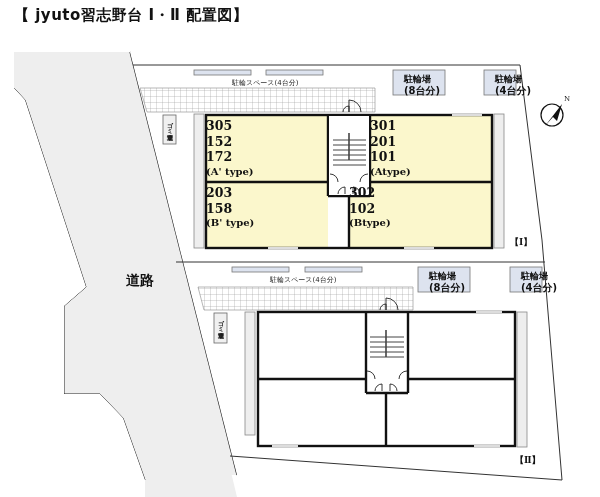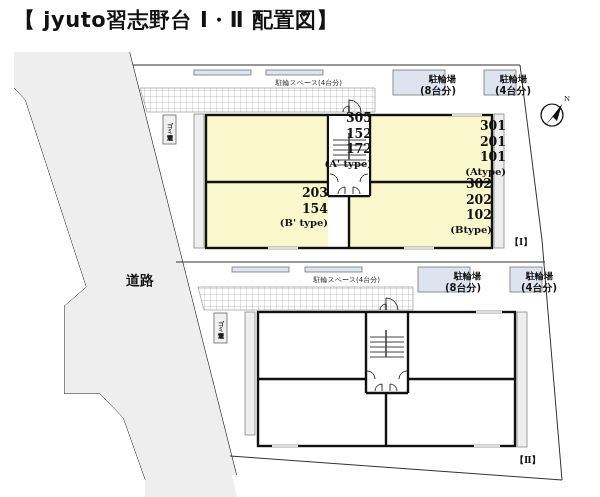--- a/index.html
+++ b/index.html
@@ -1,19 +1,19 @@
 <!DOCTYPE html>
 <html><head>
 <meta charset="utf-8">
 <style>
   html, body { margin: 0; padding: 0; background: #ffffff; }
   body { width: 600px; height: 497px; position: relative; overflow: hidden; font-family: "DejaVu Sans", sans-serif; }
-  .title { position: absolute; left: 14px; top: 6px; font-size: 21px; font-weight: bold; color: #111; letter-spacing: 0.5px; white-space: nowrap; font-family: "DejaVu Sans", sans-serif; }
+  .title { position: absolute; left: 14px; top: 6px; font-size: 15px; font-weight: bold; color: #111; letter-spacing: 0.5px; white-space: nowrap; font-family: "DejaVu Sans", sans-serif; }
   svg.plan { position: absolute; left: 0; top: 0; }
-  .lbl { position: absolute; text-align: right; color: #111; white-space: nowrap; }
+  .lbl { position: absolute; text-align: left; color: #111; white-space: nowrap; }
   .unit { font-family: "DejaVu Serif", "Liberation Serif", serif; font-weight: bold; font-size: 12.5px; line-height: 15.5px; }
   .unit .typ { font-size: 10px; line-height: 14px; }
   .small { font-size: 7px; color: #222; }
   .park { font-size: 9px; font-weight: bold; line-height: 11px; padding-left: 11px; }
   .park .cnt { font-size: 10px; font-weight: bold; }
   .road { font-size: 14px; font-weight: bold; }
   .bldg-id { font-size: 9px; font-weight: bold; font-family: "DejaVu Serif", serif; }
   .trash { font-size: 6px; writing-mode: vertical-rl; font-weight: bold; }
 </style>
 </head>
@@ -151,40 +151,39 @@
 <div class="lbl park" style="left:393px;top:74px;width:52px;">
   <div>駐輪場</div>
   <div class="cnt">(8台分)</div>
 </div>
 <div class="lbl park" style="left:484px;top:74px;width:32px;">
   <div>駐輪場</div>
   <div class="cnt">(4台分)</div>
 </div>
 <div class="lbl trash" style="left:165px;top:117px;">ゴミ置場</div>
 
-<div class="lbl unit" style="left:206px;top:110px;width:133px;padding-left:33px;">
+<div class="lbl unit" style="left:206px;top:118px;width:133px;">
   <div>305</div>
   <div>152</div>
   <div>172</div>
   <div class="typ">(A' type)</div>
 </div>
 <div class="lbl unit" style="left:370px;top:118px;width:136px;">
   <div>301</div>
   <div>201</div>
   <div>101</div>
   <div class="typ">(Atype)</div>
 </div>
 <div class="lbl unit" style="left:206px;top:185px;width:122px;">
   <div>203</div>
-  <div>154</div>
+  <div>158</div>
   <div class="typ">(B' type)</div>
 </div>
-<div class="lbl unit" style="left:349px;top:176px;width:143px;">
+<div class="lbl unit" style="left:349px;top:185px;width:143px;">
   <div>302</div>
-  <div>202</div>
   <div>102</div>
   <div class="typ">(Btype)</div>
 </div>
 <div class="lbl bldg-id" style="left:510px;top:236px;">【Ⅰ】</div>
 
 <div class="lbl small" style="left:270px;top:275px;width:110px;">駐輪スペース(4台分)</div>
 <div class="lbl park" style="left:418px;top:271px;width:52px;">
   <div>駐輪場</div>
   <div class="cnt">(8台分)</div>
 </div>

